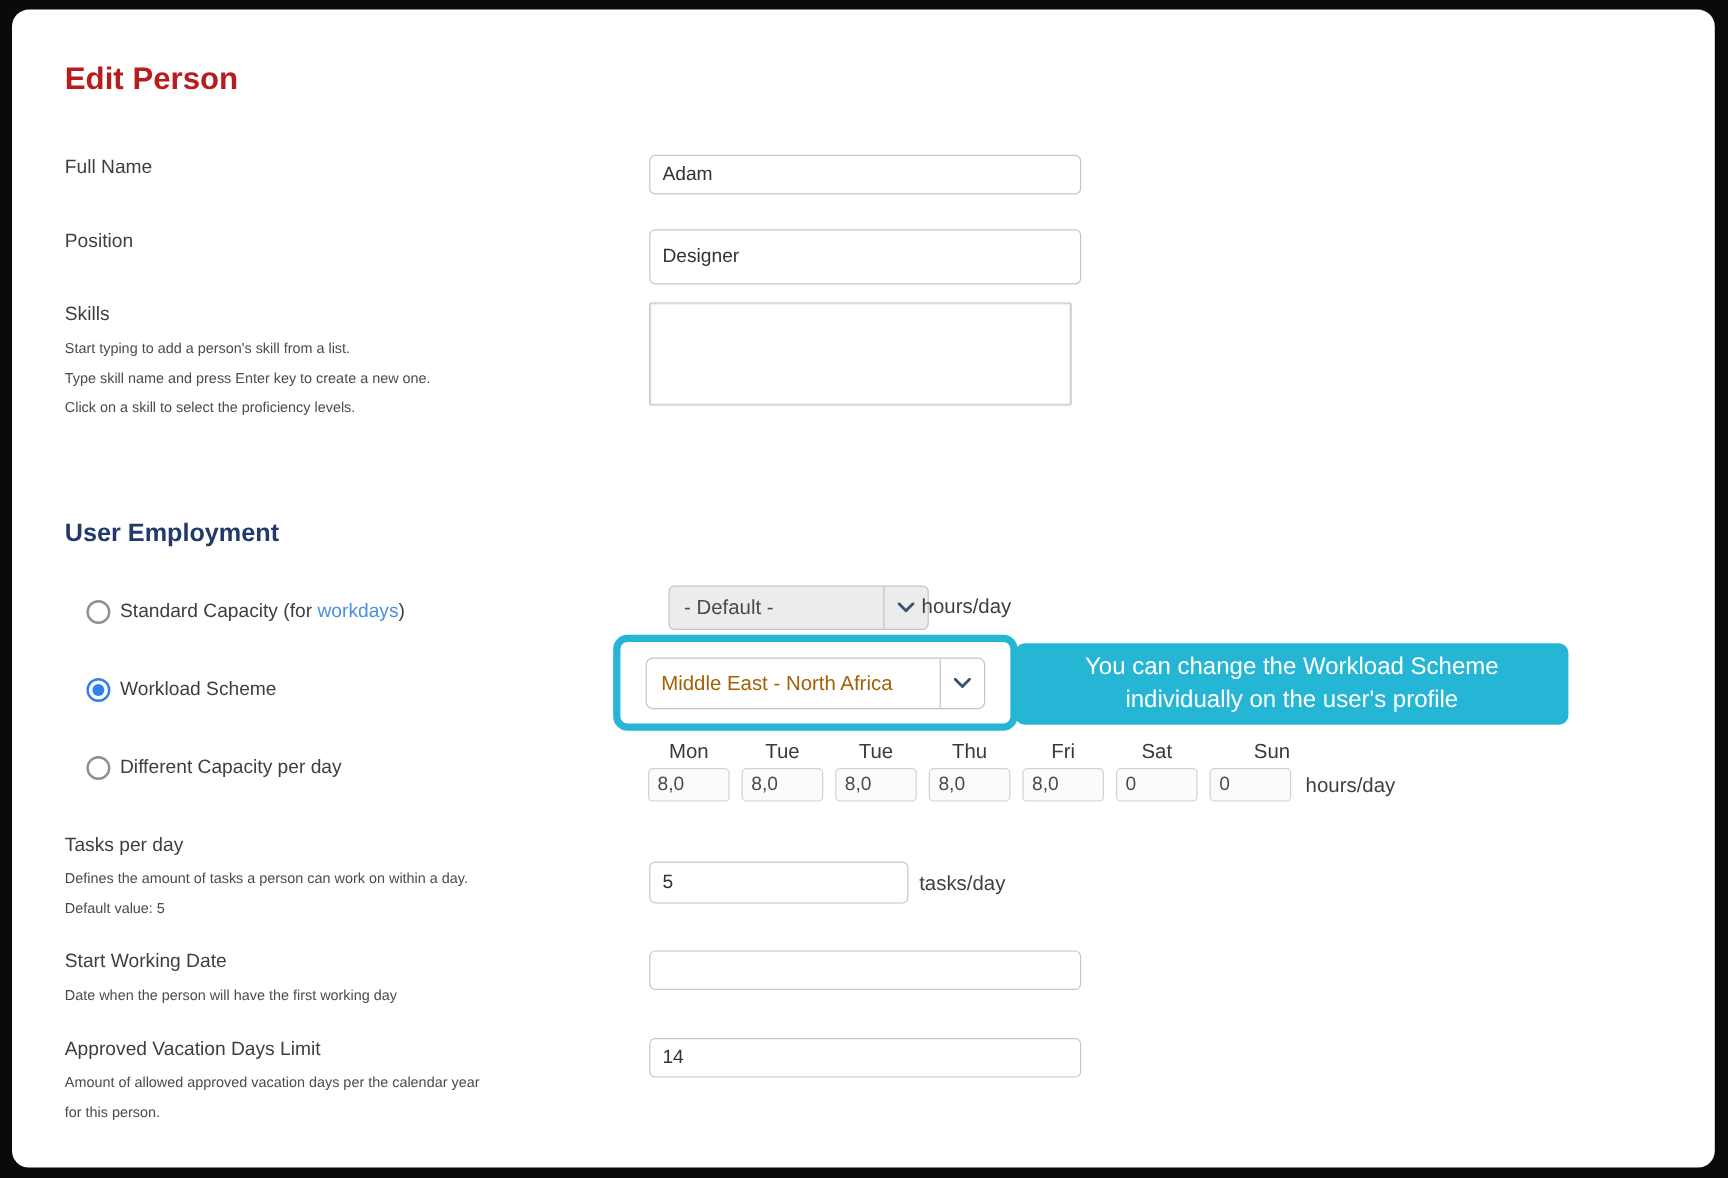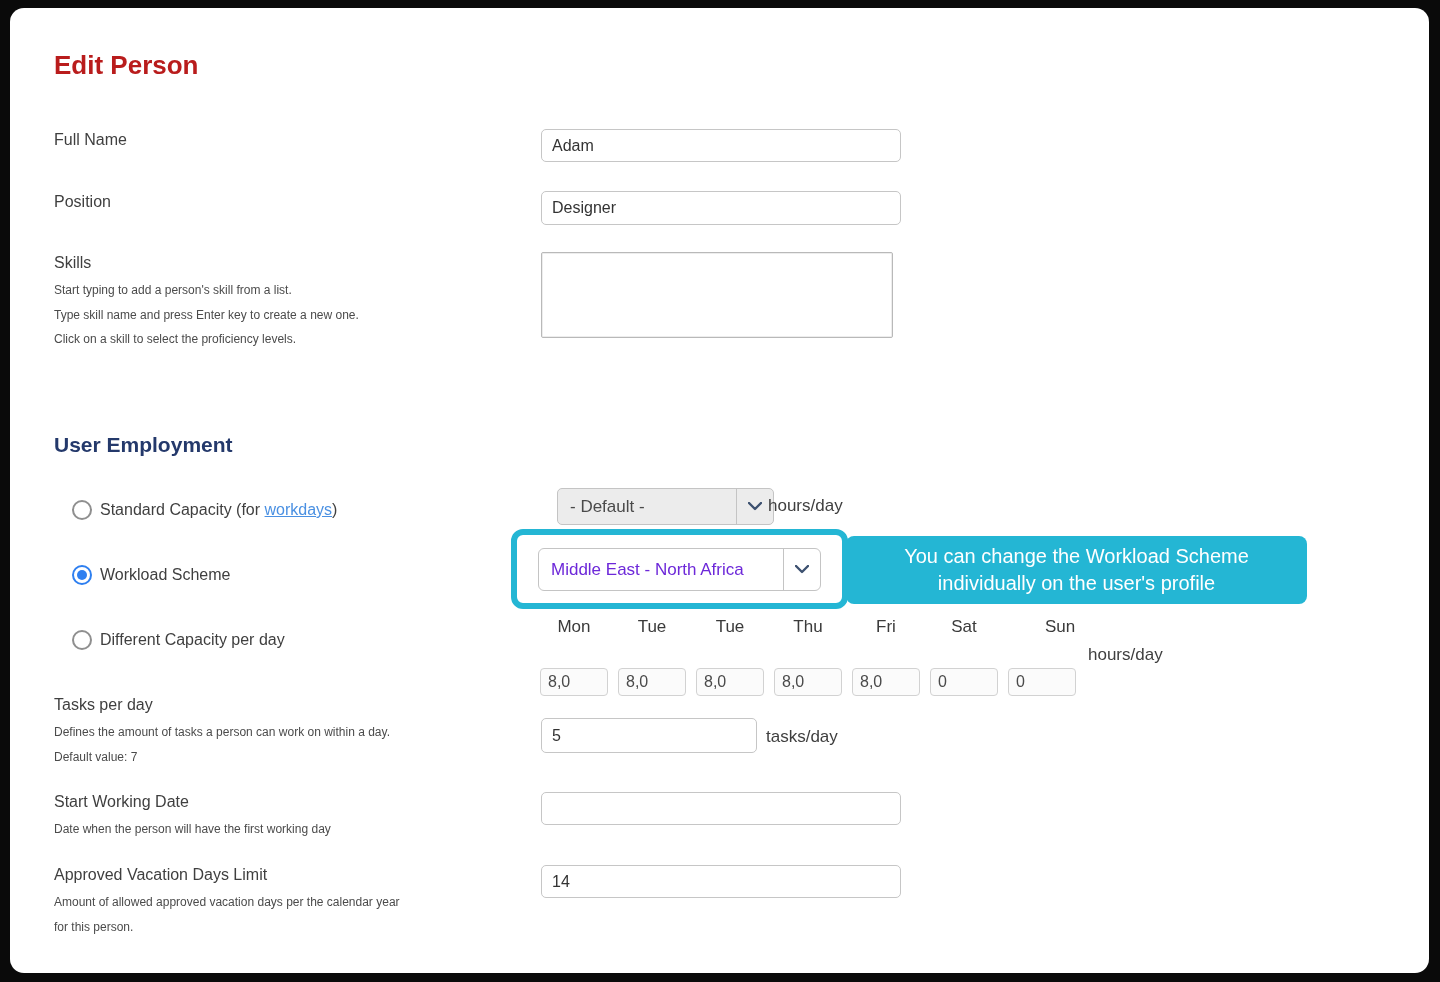--- a/index.html
+++ b/index.html
@@ -50,30 +50,30 @@
     border:2px solid #8f8f8f; border-radius:50%;
     background:#fff;
   }
   .radio.selected { border-color:#2e7ff0; }
   .radio.selected::after {
     content:""; position:absolute; left:3px; top:3px;
     width:10px; height:10px; border-radius:50%;
     background:#2e7ff0;
   }
 
-  .link { color:#4a90e2; text-decoration:underline; cursor:pointer; }
+  .link { color:#4a90e2; cursor:pointer; }
 
   .select {
     display:flex; align-items:stretch; box-sizing:border-box;
     border:1px solid #c4c4c4; border-radius:5px;
     background:#fff; cursor:pointer;
   }
   .select .sel-txt {
     flex:1; display:flex; align-items:center;
-    padding:0 12px; font-size:17px; color:#6d28d9;
+    padding:0 12px; font-size:17px; color:#a16207;
     white-space:nowrap; overflow:hidden;
   }
   .select .sel-arrow {
     width:36px; display:flex; align-items:center; justify-content:center;
     border-left:1px solid #c4c4c4;
   }
   .select.disabled { background:#ececec;margin-left:16px; }
   .select.disabled .sel-txt { color:#4a4a4a; }
 
   .unit-label { font-size:17px; color:#3f3f3f; }
@@ -94,35 +94,35 @@
 
   .day-label {
     width:68px; text-align:center;
     font-size:17px; color:#3a3a3a;
   }
   input.day-input {
     box-sizing:border-box; width:68px; height:28px;
     border:1px solid #d2d2d2; border-radius:4px;
     background:#fbfbfb; color:#4a4a4a;
     font-family:"Liberation Sans", sans-serif;
-    font-size:16px; padding:0 0 0 7px; outline:none;margin-top:28px;
+    font-size:16px; padding:0 0 0 7px; outline:none;
   }
 </style>
 </head>
 <body>
 
 <div class="card">
 
   <div class="abs page-title">Edit Person</div>
 
   <div class="abs field-label" style="left:44px; top:123px;">Full Name</div>
   <input class="abs text-input" style="left: 531px; top: 121px; width: 360px; height: 33px;" type="text" value="Adam">
 
   <div class="abs field-label" style="left:44px; top:185px;">Position</div>
-  <input class="abs text-input" style="left: 531px; top: 183px; width: 360px; height: 34px;" type="text" value="Designer">
+  <input class="abs text-input" style="left: 531px; top: 183px; width: 360px; height: 46px;" type="text" value="Designer">
 
   <div class="abs field-label" style="left:44px; top:246px;">Skills</div>
   <div class="abs help-text" style="left:44px; top:270px;">
     <div>Start typing to add a person's skill from a list.</div>
     <div>Type skill name and press Enter key to create a new one.</div>
     <div>Click on a skill to select the proficiency levels.</div>
   </div>
   <textarea class="abs skills-area" style="left: 531px; top: 244px; width: 352px; height: 86px;"></textarea>
 
   <div class="abs section-heading">User Employment</div>
@@ -175,21 +175,21 @@
   <input class="abs day-input" style="left: 686px; top: 632px;" type="text" value="8,0">
   <input class="abs day-input" style="left: 764px; top: 632px;" type="text" value="8,0">
   <input class="abs day-input" style="left: 842px; top: 632px;" type="text" value="8,0">
   <input class="abs day-input" style="left: 920px; top: 632px;" type="text" value="0">
   <input class="abs day-input" style="left: 998px; top: 632px;" type="text" value="0">
   <div class="abs unit-label" style="left:1078px; top:637px;">hours/day</div>
 
   <div class="abs field-label" style="left:44px; top:688px;">Tasks per day</div>
   <div class="abs help-text" style="left:44px; top:712px;">
     <div>Defines the amount of tasks a person can work on within a day.</div>
-    <div>Default value: 7</div>
+    <div>Default value: 5</div>
   </div>
   <input class="abs text-input" style="left: 531px; top: 710px; width: 216px; height: 35px;" type="text" value="5">
   <div class="abs unit-label" style="left:756px; top:719px;">tasks/day</div>
 
   <div class="abs field-label" style="left:44px; top:785px;">Start Working Date</div>
   <div class="abs help-text" style="left:44px; top:809px;">Date when the person will have the first working day</div>
   <input class="abs text-input" style="left: 531px; top: 784px; width: 360px; height: 33px;" type="text">
 
   <div class="abs field-label" style="left:44px; top:858px;">Approved Vacation Days Limit</div>
   <div class="abs help-text" style="left:44px; top:882px;">

